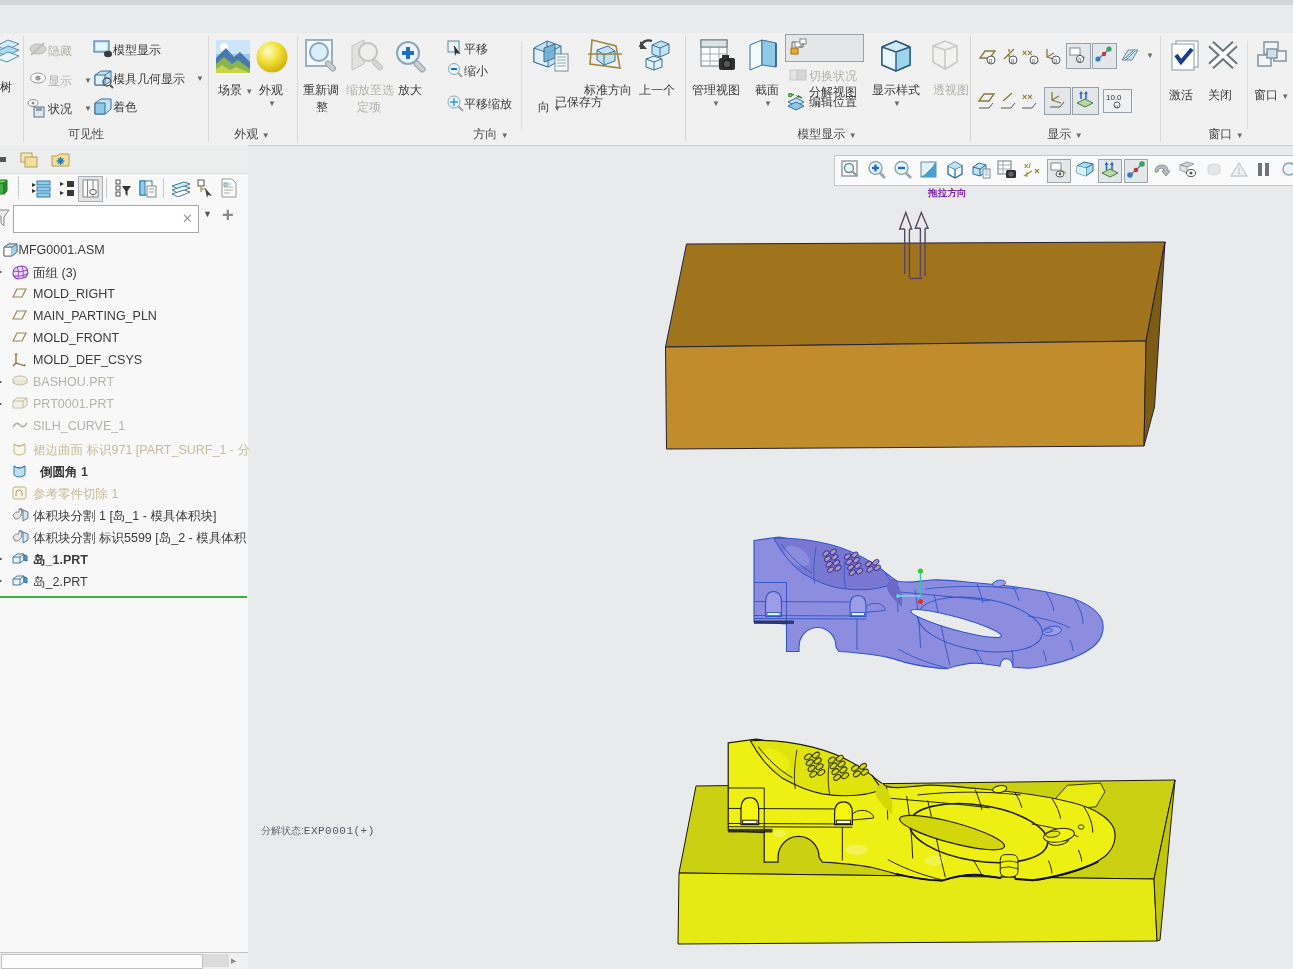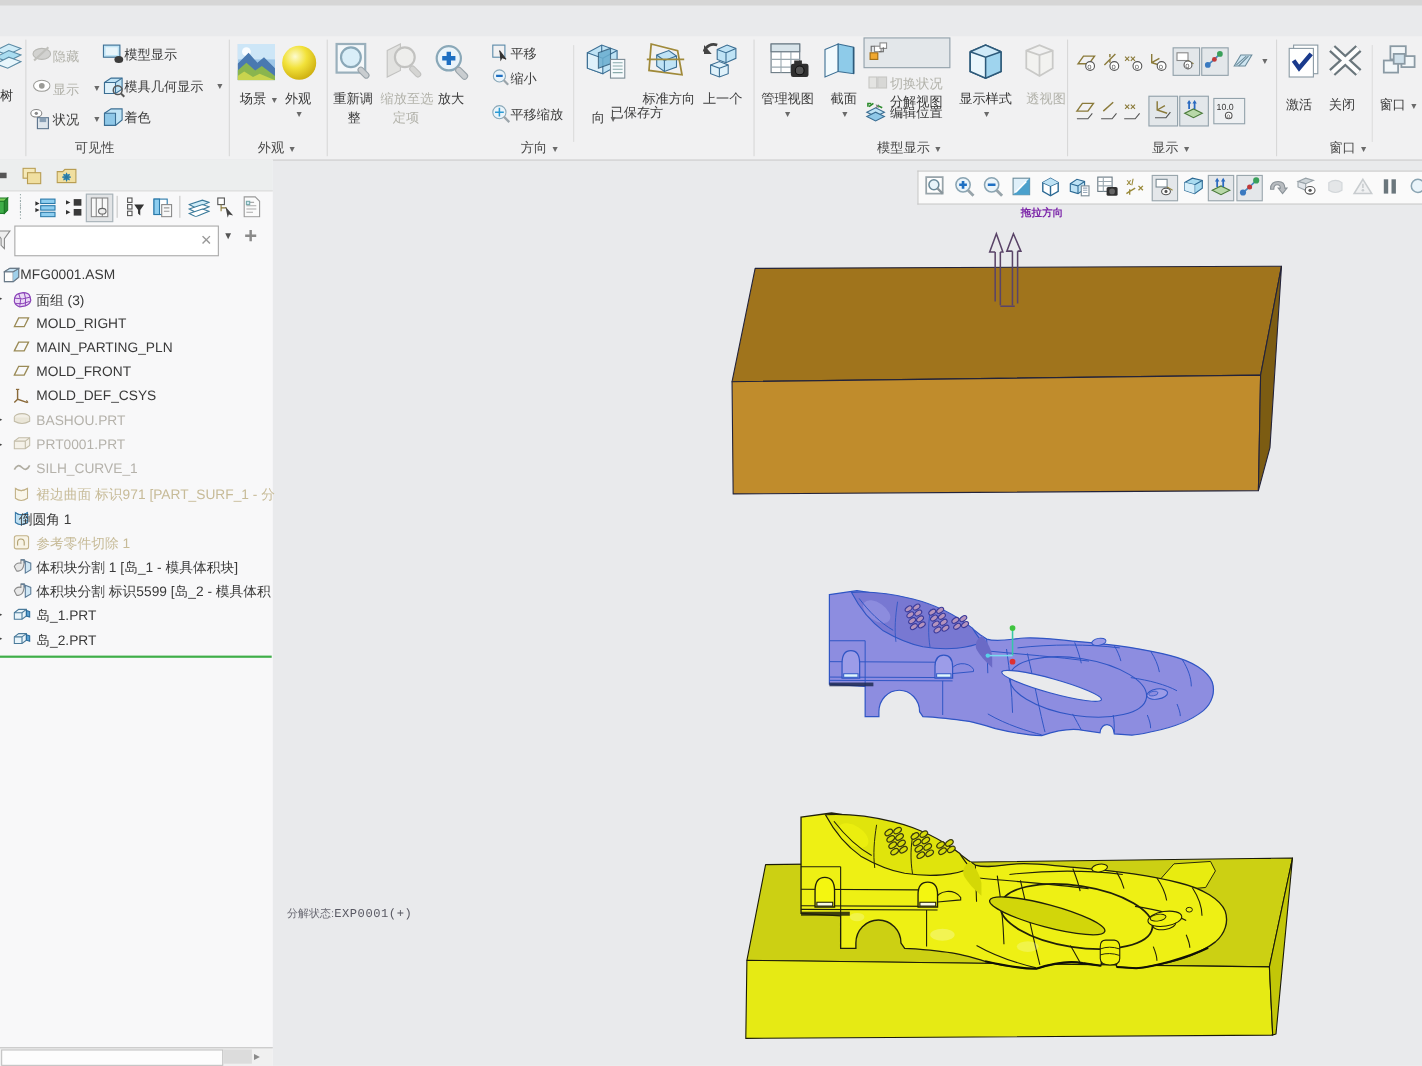--- a/index.html
+++ b/index.html
@@ -477,21 +477,21 @@
               <path d="M2 2 Q7 6 13 2 L13 11 Q7 15 2 11 Z" fill="#faf6ea" stroke="#c2b288"></path>
               <path d="M2 2 Q7 6 13 2" fill="none" stroke="#c2b288"></path>
             </svg></span>
           <span class="tx ttan" style="left:33px;">裙边曲面 标识971 [PART_SURF_1 - 分</span>
         </div>
       <div class="trow" style="top:313.5px;width:248px;">
           <span style="position:absolute;left:12px;top:3px;"><svg width="15" height="14" viewBox="0 0 15 14">
               <path d="M2 2 Q7 6 13 2 L13 11 Q7 15 2 11 Z" fill="#bfe0f2" stroke="#3a7aa8"></path>
               <path d="M2 2 Q7 6 13 2" fill="none" stroke="#3a7aa8"></path>
             </svg></span>
-          <span class="tx" style="left:17px;">倒圆角 1</span>
+          <span class="tx" style="left:40px;font-weight:bold;">倒圆角 1</span>
         </div>
       <div class="trow" style="top:335.6px;width:248px;">
           <span style="position:absolute;left:12px;top:3px;"><svg width="15" height="14" viewBox="0 0 15 14">
               <rect x="1" y="1" width="13" height="12" rx="2" fill="#f7f3e6" stroke="#c2b288"></rect>
               <path d="M4 10 V7 Q4 4 7 4 Q10 4 10 7 V10" fill="none" stroke="#b0a070"></path>
             </svg></span>
           <span class="tx ttan" style="left:33px;">参考零件切除 1</span>
         </div>
       <div class="trow" style="top:357.6px;width:248px;">
           <span style="position:absolute;left:12px;top:3px;"><svg width="17" height="15" viewBox="0 0 17 15">
@@ -502,21 +502,21 @@
           <span class="tx" style="left:33px;">体积块分割 1 [岛_1 - 模具体积块]</span>
         </div>
       <div class="trow" style="top:379.7px;width:248px;">
           <span style="position:absolute;left:12px;top:3px;"><svg width="17" height="15" viewBox="0 0 17 15">
               <path d="M1 7 Q3 3 7 4 L7 1 L10 1 L10 4 L9 8 Q7 12 3 11 Z" fill="#e8e8e8" stroke="#8a8a8a"></path>
               <path d="M11 2 L16 4 L16 10 L11 13 Z" fill="#cfe6f4" stroke="#5a7a96"></path>
               <path d="M7 1 L10 1 L10 4" fill="none" stroke="#5a7a96"></path>
             </svg></span>
           <span class="tx" style="left:33px;">体积块分割 标识5599 [岛_2 - 模具体积</span>
         </div>
-      <div class="trow" style="top:401.7px;width:217px;">
+      <div class="trow" style="top:401.7px;width:217px;font-weight:bold;">
           <span style="position:absolute;left:-4px;top:5px;font-size:8px;color:#444;">▶</span>
           <span style="position:absolute;left:12px;top:3px;"><svg width="16" height="13" viewBox="0 0 16 13">
               <path d="M1 5 L5 2 L12 2 L12 8 L8 11 L1 11 Z" fill="#e9f4fa" stroke="#4a7a9a"></path>
               <path d="M1 5 L8 5 L8 11 M8 5 L12 2" fill="none" stroke="#4a7a9a"></path>
               <path d="M12 3 L15 4 L15 9 L12 8 Z" fill="#5aa0d0" stroke="#2a6a9a"></path>
             </svg></span>
           <span class="tx" style="left:33px;">岛_1.PRT</span>
         </div>
       <div class="trow" style="top:423.8px;width:248px;">
           <span style="position:absolute;left:-4px;top:5px;font-size:8px;color:#444;">▶</span>

